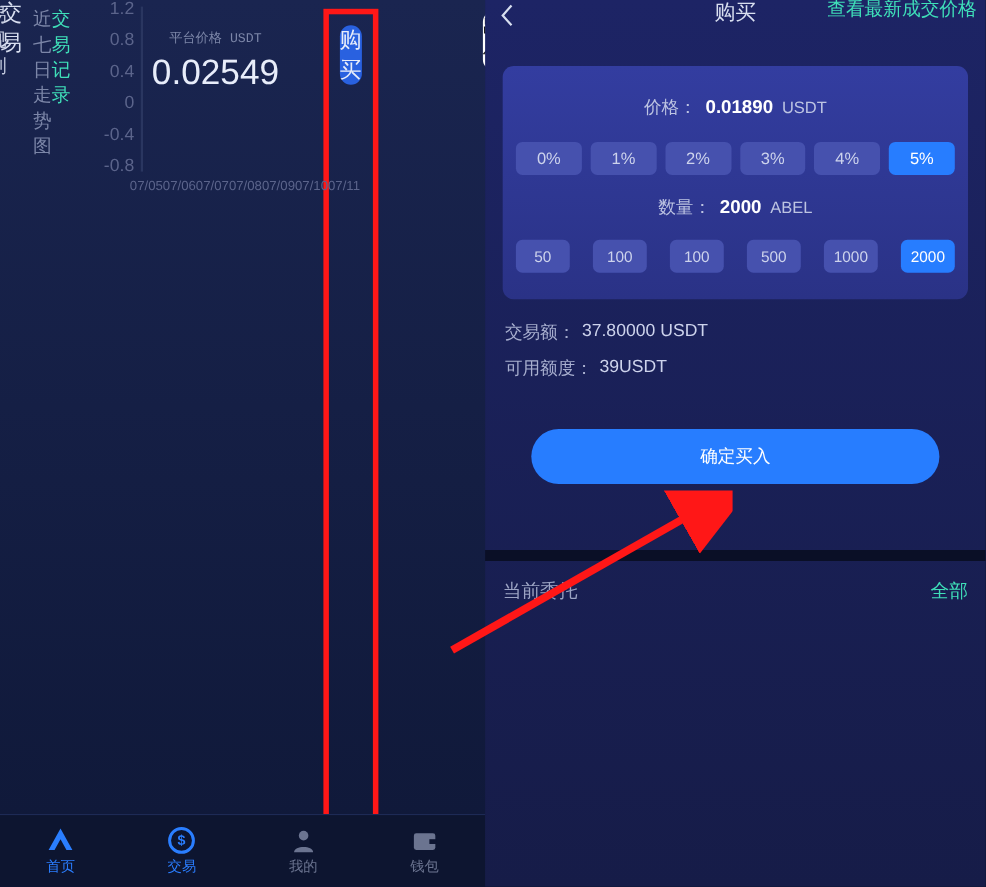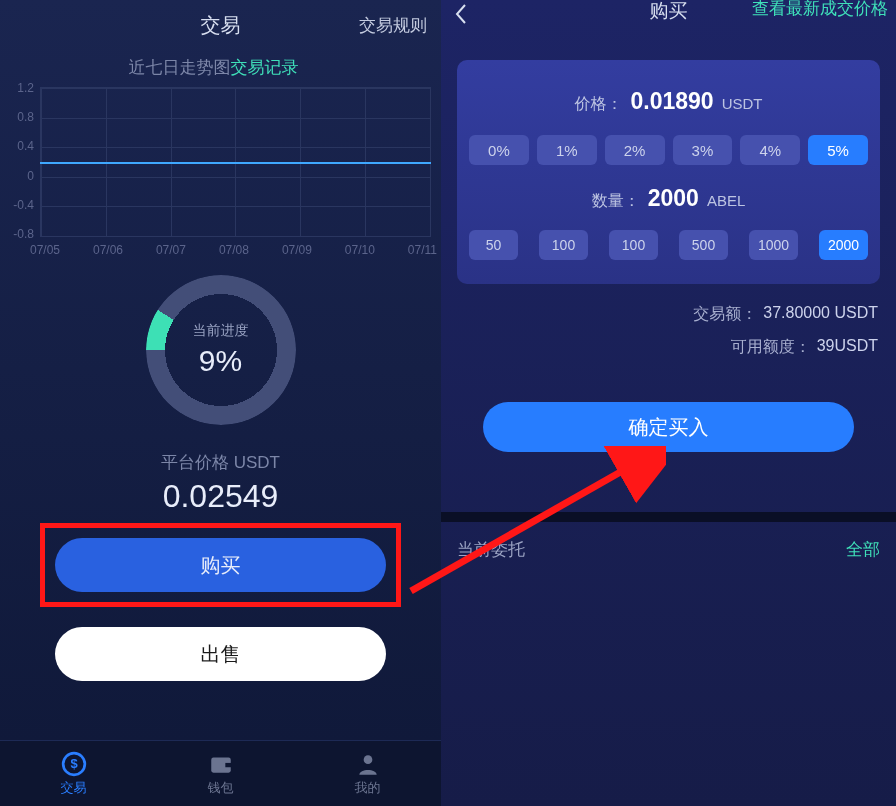--- a/index.html
+++ b/index.html
@@ -11,21 +11,20 @@
       font-family: -apple-system, "PingFang SC", "Microsoft YaHei", sans-serif;
       overflow: hidden;
       position: relative;
     }
     .panel-left {
       width: 441px;
       height: 806px;
       background: linear-gradient(180deg, #1a2550 0%, #0f1838 100%);
       position: relative;
       display: flex;
-      flex-direction: column;
     }
     .panel-right {
       flex: 1;
       height: 806px;
       background: linear-gradient(180deg, #1d2465 0%, #161c48 100%);
       position: relative;
       display: flex;
       flex-direction: column;
     }
     
@@ -69,21 +68,21 @@
     }
     .y-labels {
       position: absolute;
       left: 6px;
       top: 0;
       height: 160px;
       display: flex;
       flex-direction: column;
       justify-content: space-between;
       color: #5b648b;
-      font-size: 12px;
+      font-size: 16px;
       text-align: right;
       width: 28px;
     }
     .chart-grid {
       position: absolute;
       left: 40px;
       right: 10px;
       top: 6px;
       height: 150px;
       border: 1px solid #2a3660;
@@ -133,21 +132,21 @@
       inset: 0;
       display: flex;
       flex-direction: column;
       align-items: center;
       justify-content: center;
     }
     .ring-label { color: #98a2c2; font-size: 14px; }
     .ring-value { color: #e8edfa; font-size: 30px; font-weight: 500; margin-top: 4px; }
     
     .price-block { text-align: center; margin-top: 26px; }
-    .price-label { color: #7c86a8; font-size: 17px; }
+    .price-label { color: #7c86a8; font-size: 12px; font-family: Liberation Mono, monospace; }
     .price-value { color: #e8edfa; font-size: 32px; font-weight: 500; margin-top: 4px; }
     
     .buy-highlight {
       margin: 8px 40px 10px;
       border: 5px solid #ff1717;
       padding: 10px;
     }
     .btn-primary {
       height: 54px;
       background: #2961e0;
@@ -224,21 +223,21 @@
       padding: 28px 12px 24px;
     }
     .card-row {
       display: flex;
       align-items: baseline;
       justify-content: center;
       color: #cdd3ec;
       gap: 8px;
     }
     .card-row .lbl { font-size: 16px; color: #bdc4e2; }
-    .card-row .val { font-size: 23px; font-weight: 600; color: #ffffff; }
+    .card-row .val { font-size: 17px; font-weight: 600; color: #ffffff; }
     .card-row .unit { font-size: 15px; color: #bdc4e2; }
     .chips {
       display: flex;
       gap: 8px;
       justify-content: center;
       margin-top: 20px;
       flex-wrap: nowrap;
     }
     .chip {
       flex: 1;
@@ -256,34 +255,33 @@
     .card-row.qty { margin-top: 20px; }
     .chips.qty { margin-top: 18px; gap: 21px; }
     .chips.qty .chip { font-size: 14px; }
     
     .info-line {
       margin: 20px 18px 0;
       display: flex;
       color: #cdd3ec;
       font-size: 16px;
       gap: 6px;
-      justify-content: flex-end;
     }
     .info-line.second { margin-top: 12px; }
     .info-line .lbl { color: #a8afcf; }
     .confirm-btn {
       margin: 44px 42px 0;
       height: 50px;
       background: #277dff;
       color: #fff;
       border-radius: 25px;
       display: flex;
       align-items: center;
       justify-content: center;
-      font-size: 20px;
+      font-size: 16px;
     }
     .divider {
       margin-top: 60px;
       height: 10px;
       background: #0a0f26;
     }
     .orders-row {
       display: flex;
       justify-content: space-between;
       padding: 16px 16px 0;
@@ -329,67 +327,66 @@
       <span>07/05</span>
       <span>07/06</span>
       <span>07/07</span>
       <span>07/08</span>
       <span>07/09</span>
       <span>07/10</span>
       <span>07/11</span>
     </div>
   </div>
 
-  <div class="ring-wrap">
-    <div class="ring">
-      <div class="ring-bg"></div>
-      <div class="ring-center">
-        <div class="ring-label">当前进度</div>
-        <div class="ring-value">9%</div>
-      </div>
-    </div>
-  </div>
 
   <div class="price-block">
     <div class="price-label">平台价格 USDT</div>
     <div class="price-value">0.02549</div>
   </div>
 
   <div class="buy-highlight">
     <div class="btn-primary">购买</div>
   </div>
   <div class="btn-secondary">出售</div>
 
   <div class="nav-bar">
+    <div class="nav-item nav-active">
+      <div class="nav-icon">
+        <svg width="26" height="26" viewBox="0 0 24 24">
+            <path fill="#2a7eff" d="M12 2 L22 20 L17 20 L12 11 L7 20 L2 20 Z"></path>
+          </svg>
+      </div>
+      <div class="nav-label">首页</div>
+    </div>
     <div class="nav-item nav-active">
       <div class="nav-icon">
         <svg width="26" height="26" viewBox="0 0 24 24">
             <circle cx="12" cy="12" r="10" fill="none" stroke="#2a7eff" stroke-width="2.5"></circle>
             <text x="12" y="16" text-anchor="middle" font-size="12" fill="#2a7eff" font-weight="bold">$</text>
           </svg>
       </div>
       <div class="nav-label">交易</div>
     </div>
     <div class="nav-item nav-inactive">
       <div class="nav-icon">
         <svg width="26" height="26" viewBox="0 0 24 24">
+            <circle cx="12" cy="8" r="4" fill="#6b7490"></circle>
+            <path d="M4 22 C4 16 20 16 20 22 Z" fill="#6b7490"></path>
+          </svg>
+      </div>
+      <div class="nav-label">我的</div>
+    </div>
+    <div class="nav-item nav-inactive">
+      <div class="nav-icon">
+        <svg width="26" height="26" viewBox="0 0 24 24">
             <rect x="3" y="6" width="18" height="14" rx="2" fill="#6b7490"></rect>
             <rect x="16" y="11" width="6" height="4" fill="#0d1530"></rect>
           </svg>
       </div>
       <div class="nav-label">钱包</div>
-    </div>
-    <div class="nav-item nav-inactive">
-      <div class="nav-icon">
-        <svg width="26" height="26" viewBox="0 0 24 24">
-            <circle cx="12" cy="8" r="4" fill="#6b7490"></circle>
-            <path d="M4 22 C4 16 20 16 20 22 Z" fill="#6b7490"></path>
-          </svg>
-      </div>
-      <div class="nav-label">我的</div>
     </div>
   </div>
 </div>
 
 <div class="panel-right">
   <div class="right-header">
     <div class="back-chevron">
       <svg width="16" height="22" viewBox="0 0 16 22">
           <path d="M12 2 L4 11 L12 20" stroke="#d8dff0" stroke-width="2" fill="none"></path>
         </svg>

